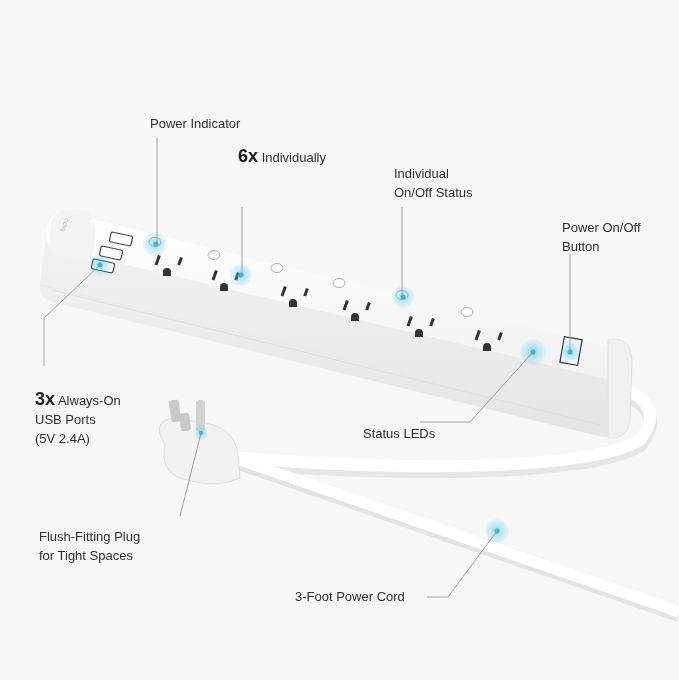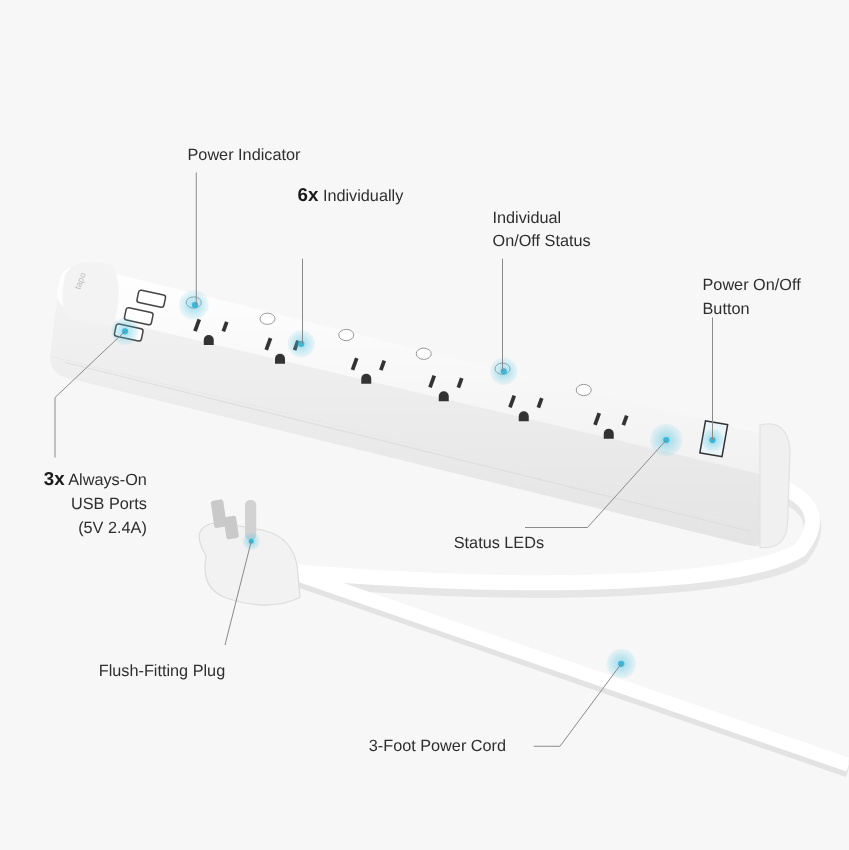--- a/index.html
+++ b/index.html
@@ -1,19 +1,19 @@
 <!DOCTYPE html>
 <html><head>
 <meta charset="utf-8">
 <style>
   html,body{margin:0;padding:0;}
   body{width:679px;height:680px;background:#f7f7f7;position:relative;overflow:hidden;
        font-family:"Liberation Sans","DejaVu Sans",sans-serif;color:#2b2b2b;}
   .label{position:absolute;font-size:13px;line-height:19px;color:#2e2e2e;}
-  .label b{font-size:15px;font-weight:bold;color:#1a1a1a;}
+  .label b{font-size:18px;font-weight:bold;color:#1a1a1a;}
   svg.art{position:absolute;left:0;top:0;}
 </style>
 </head>
 <body>
 
 <svg class="art" width="679" height="680" viewBox="0 0 679 680">
   <defs>
     <linearGradient id="bodyTop" x1="0" y1="0" x2="0" y2="1">
       <stop offset="0" stop-color="#ffffff"></stop>
         <stop offset="1" stop-color="#f1f1f1"></stop>
@@ -145,25 +145,26 @@
 <div class="label" style="left:394px;top:164px;">
   <div>Individual</div>
   <div>On/Off Status</div>
 </div>
 
 <div class="label" style="left:562px;top:218px;">
   <div>Power On/Off</div>
   <div>Button</div>
 </div>
 
-<div class="label" style="left:35px;top:374px;text-align:right;">
+<div class="label" style="left:35px;top:390px;">
   <div><b>3x</b> <span>Always-On</span></div>
   <div>USB Ports</div>
   <div>(5V 2.4A)</div>
 </div>
 
 <div class="label" style="left:363px;top:424px;">Status LEDs</div>
 
-<div class="label" style="left:39px;top:527px;margin-left:40px;">
+<div class="label" style="left:39px;top:527px;">
   <div>Flush-Fitting Plug</div>
+  <div>for Tight Spaces</div>
 </div>
 
 <div class="label" style="left:295px;top:587px;">3-Foot Power Cord</div>
 
 </body></html>

